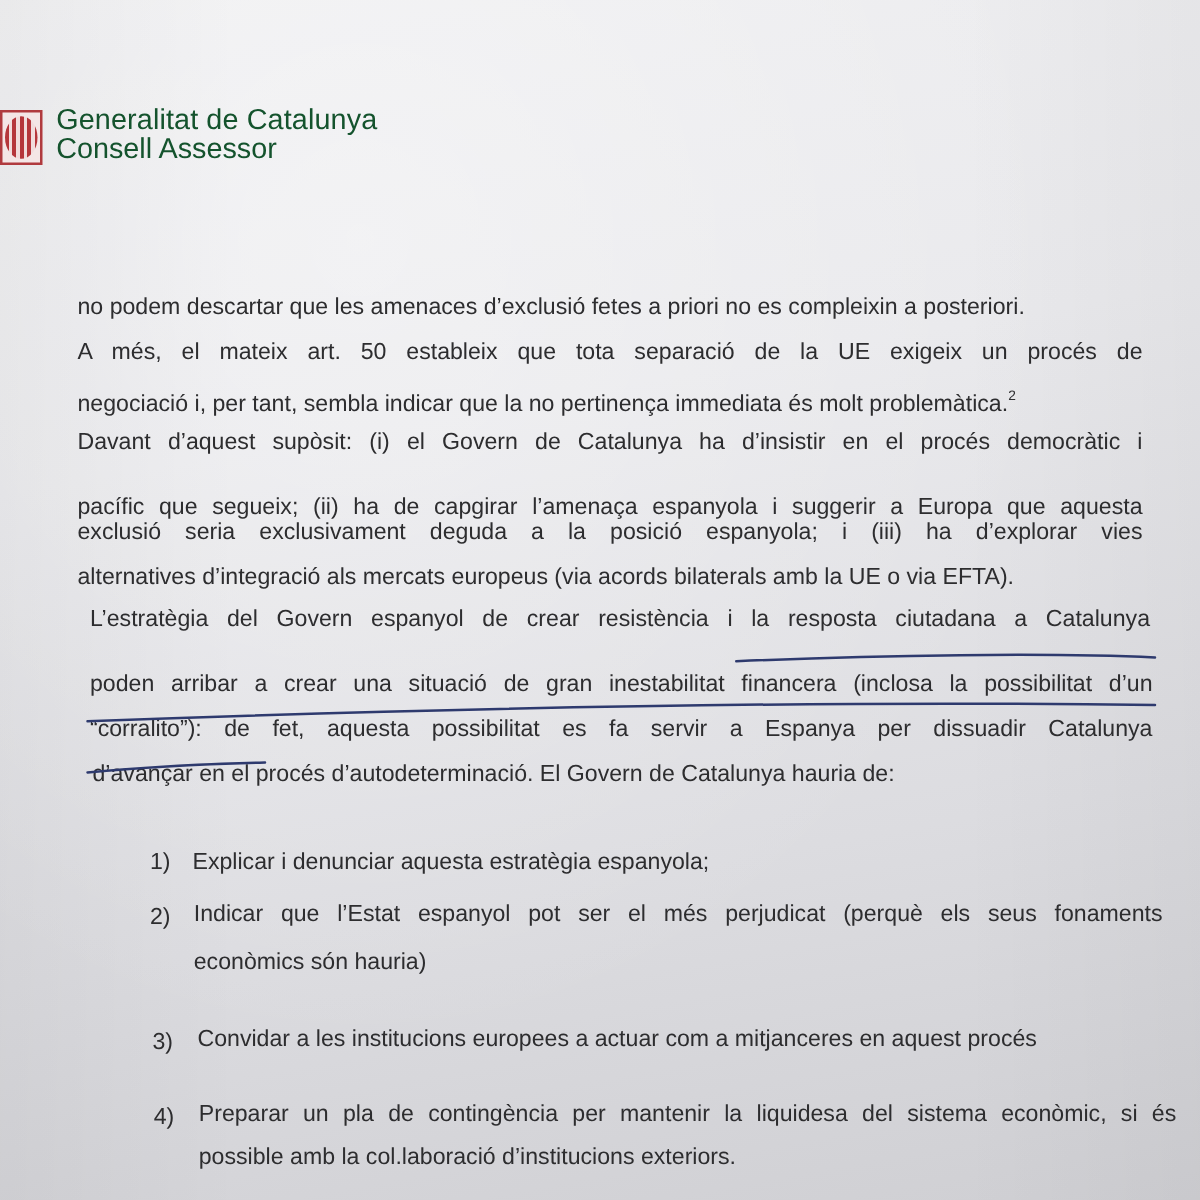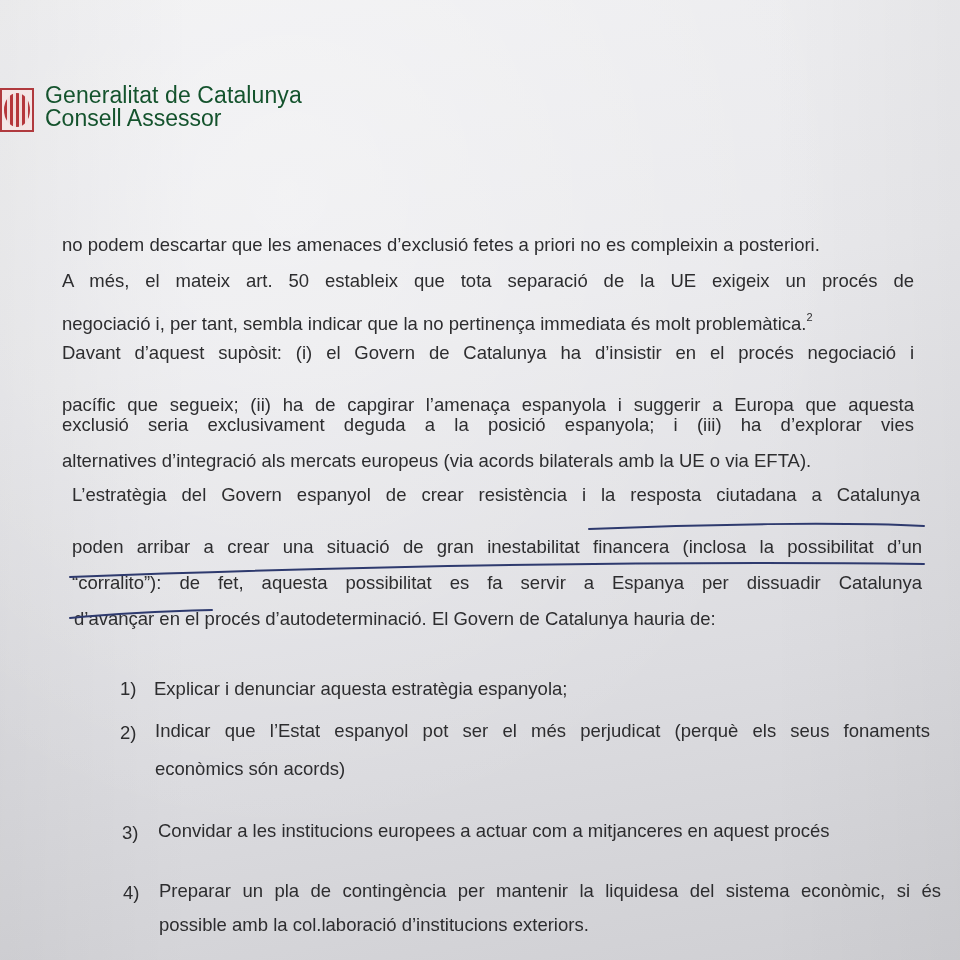--- a/index.html
+++ b/index.html
@@ -57,42 +57,42 @@
     <div class="org l1">Generalitat de Catalunya</div>
     <div class="org bold">Consell Assessor</div>
   </div>
 </div>
 
 <div class="body-text">
 
   <div class="line" style="top:2px;">no podem descartar que les amenaces d’exclusió fetes a priori no es compleixin a posteriori.</div>
   <div class="line just" style="top:38px;">A més, el mateix art. 50 estableix que tota separació de la UE exigeix un procés de</div>
   <div class="line" style="top:74px;"><span>negociació i, per tant, sembla indicar que la no pertinença immediata és molt problemàtica.</span><sup>2</sup></div>
-  <div class="line just" style="top:110px;">Davant d’aquest supòsit: (i) el Govern de Catalunya ha d’insistir en el procés negociació i</div>
+  <div class="line just" style="top:110px;">Davant d’aquest supòsit: (i) el Govern de Catalunya ha d’insistir en el procés democràtic i</div>
   <div class="line just" style="top:162px;">pacífic que segueix; (ii) ha de capgirar l’amenaça espanyola i suggerir a Europa que aquesta</div>
   <div class="line just" style="top:182px;">exclusió seria exclusivament deguda a la posició espanyola; i (iii) ha d’explorar vies</div>
   <div class="line" style="top:218px;">alternatives d’integració als mercats europeus (via acords bilaterals amb la UE o via EFTA).</div>
 
   <div class="line just" style="top:252px; left:10px; width:848px;">L’estratègia del Govern espanyol de crear resistència i la resposta ciutadana a Catalunya</div>
   <div class="line just" style="top:304px; left:10px; width:850px;">poden arribar a crear una situació de gran inestabilitat financera (inclosa la possibilitat d’un</div>
   <div class="line just" style="top:340px; left:10px; width:850px;">“corralito”): de fet, aquesta possibilitat es fa servir a Espanya per dissuadir Catalunya</div>
   <div class="line" style="top:376px; left:12px;">d’avançar en el procés d’autodeterminació. El Govern de Catalunya hauria de:</div>
 
   <svg class="underline-svg" width="900" height="420">
     <path d="M527 299 C 640 294, 780 292, 862 296" stroke="#2e3a6e" stroke-width="2" fill="none" stroke-linecap="round"></path>
     <path d="M8 347 C 250 338, 560 330, 862 334" stroke="#2e3a6e" stroke-width="2" fill="none" stroke-linecap="round"></path>
     <path d="M8 388 C 60 383, 110 381, 150 380" stroke="#2e3a6e" stroke-width="2" fill="none" stroke-linecap="round"></path>
   </svg>
 
   <div class="list-num" style="top:448px; left:58px;">1)</div>
   <div class="list-text" style="top:448px; left:92px;">Explicar i denunciar aquesta estratègia espanyola;</div>
 
   <div class="list-num" style="top:492px; left:58px;">2)</div>
   <div class="list-text" style="top:490px; left:93px; width:775px; text-align:justify; text-align-last:justify;">Indicar que l’Estat espanyol pot ser el més perjudicat (perquè els seus fonaments</div>
-  <div class="list-text" style="top:528px; left:93px;">econòmics són acords)</div>
+  <div class="list-text" style="top:528px; left:93px;">econòmics són hauria)</div>
 
   <div class="list-num blurred" style="top:592px; left:60px;">3)</div>
   <div class="list-text blurred" style="top:590px; left:96px;">Convidar a les institucions europees a actuar com a mitjanceres en aquest procés</div>
 
   <div class="list-num blurred" style="top:652px; left:61px;">4)</div>
   <div class="list-text blurred" style="top:650px; left:97px; width:782px; text-align:justify; text-align-last:justify;">Preparar un pla de contingència per mantenir la liquidesa del sistema econòmic, si és</div>
   <div class="list-text blurred" style="top:684px; left:97px;">possible amb la col.laboració d’institucions exteriors.</div>
 </div>
 
 </body></html>

